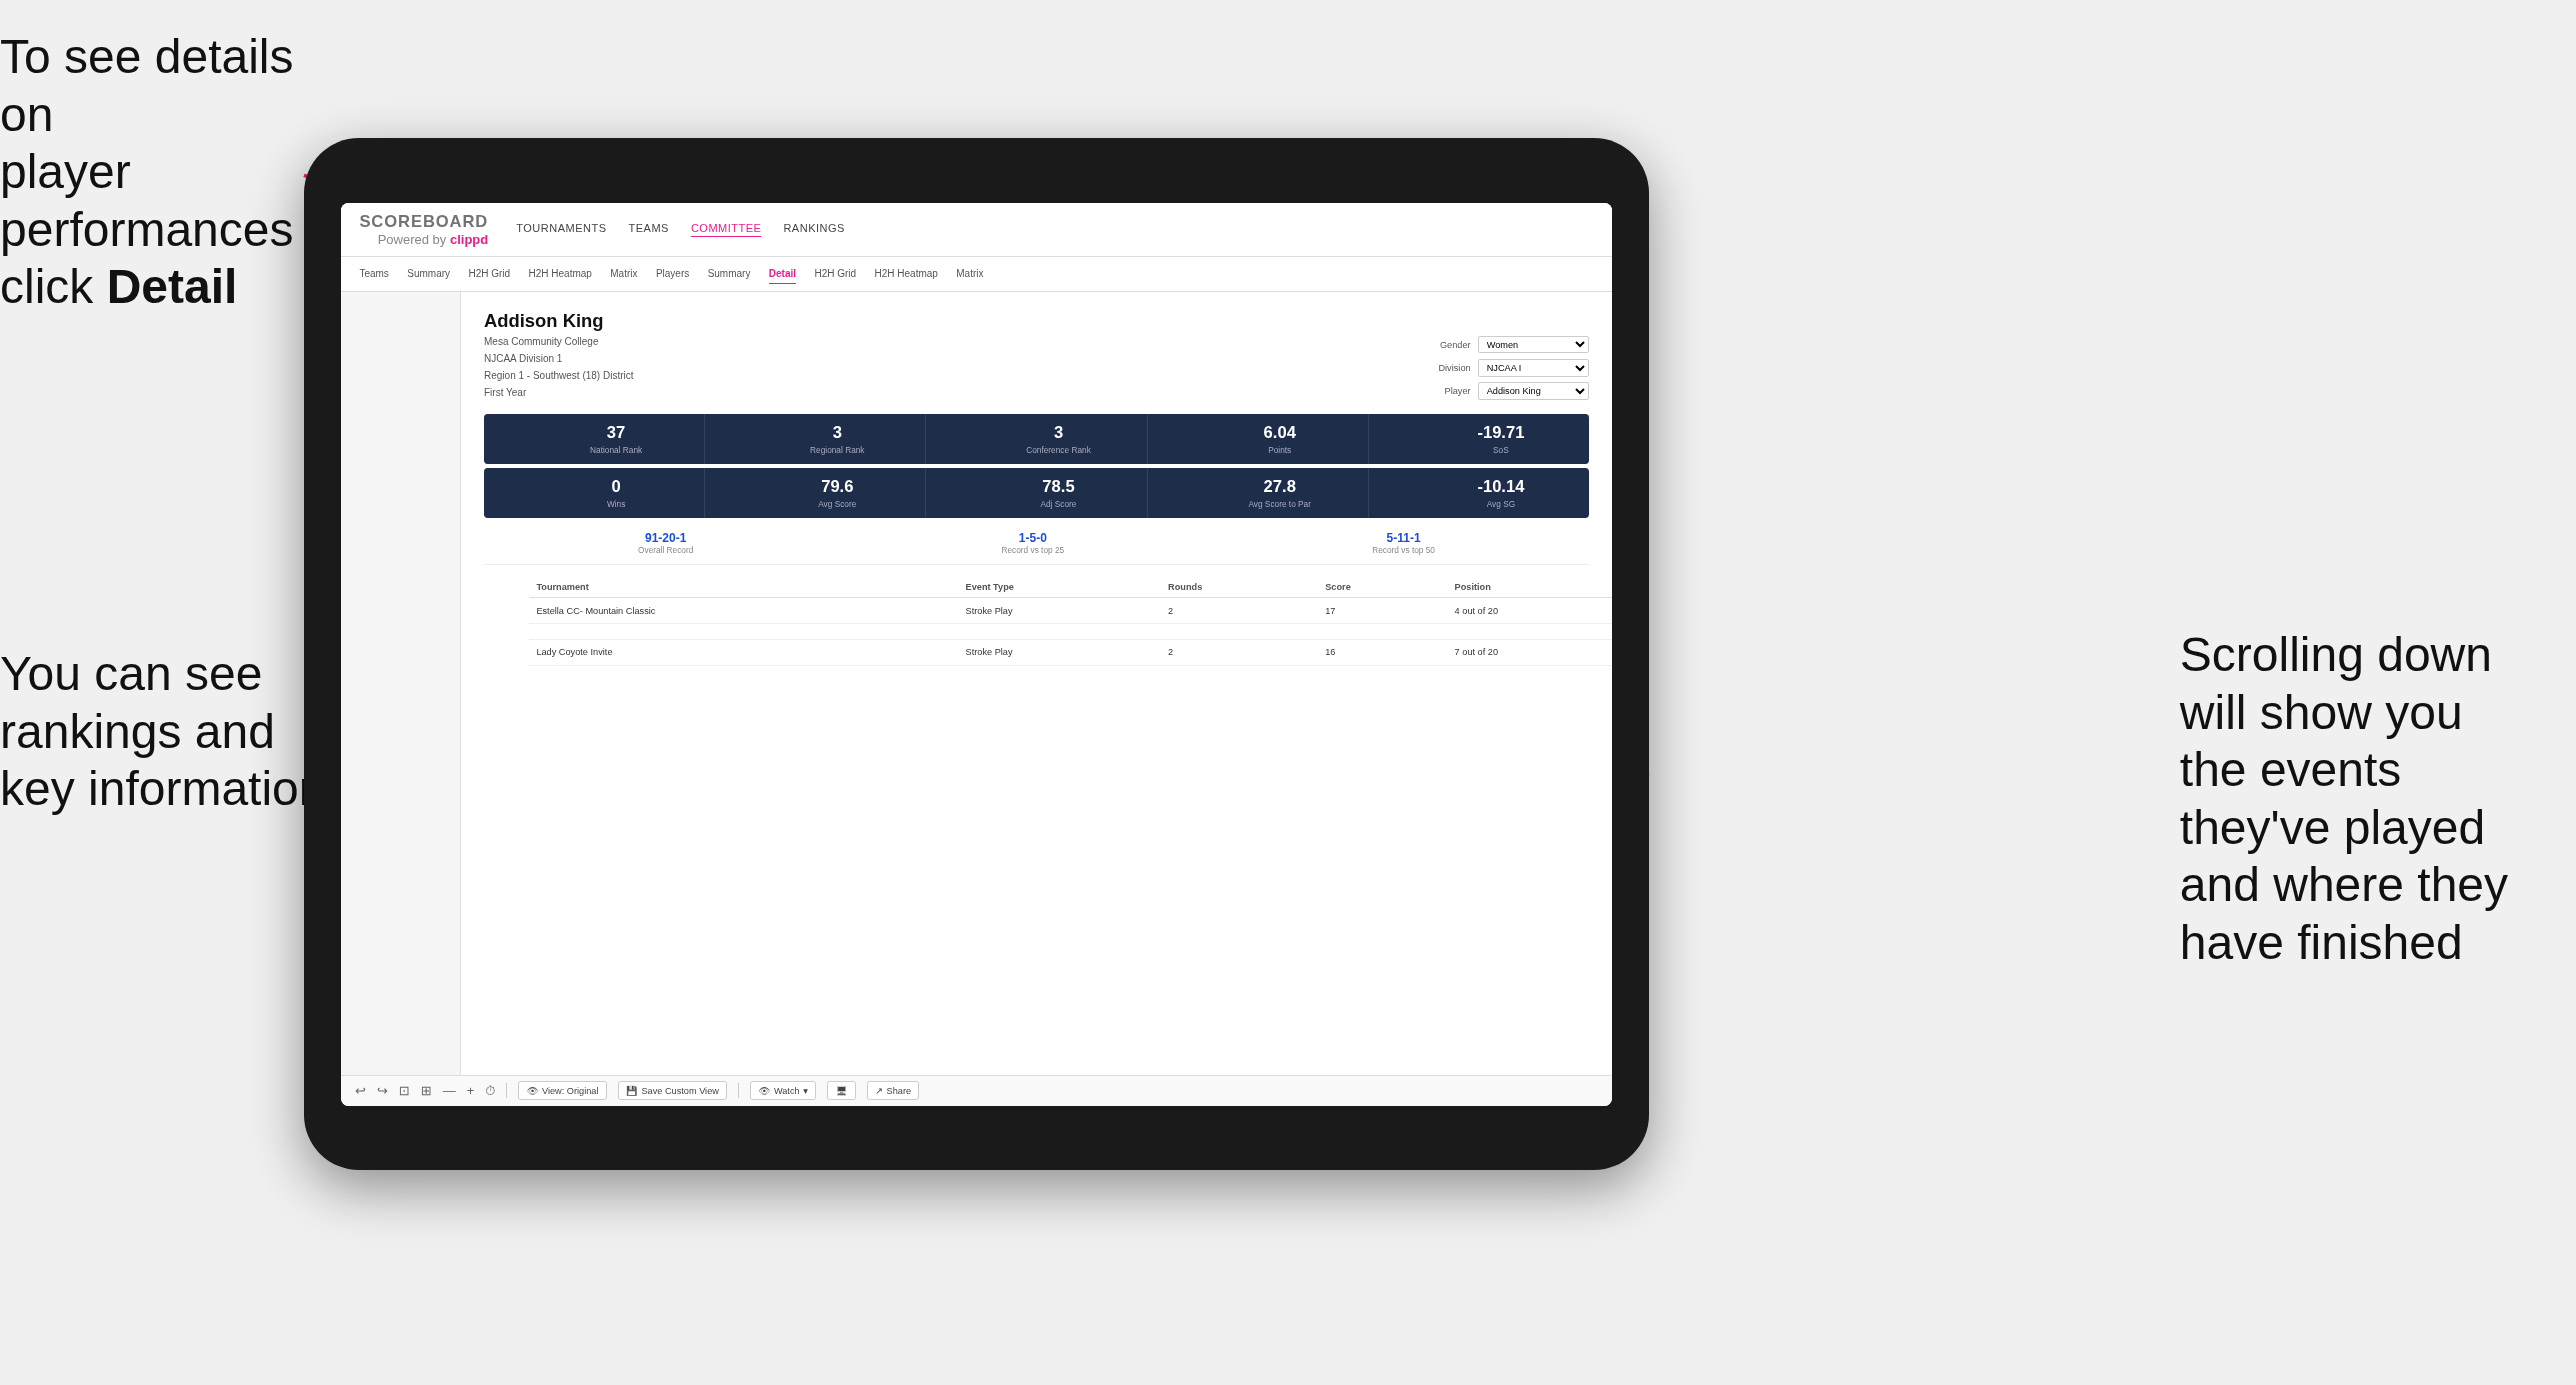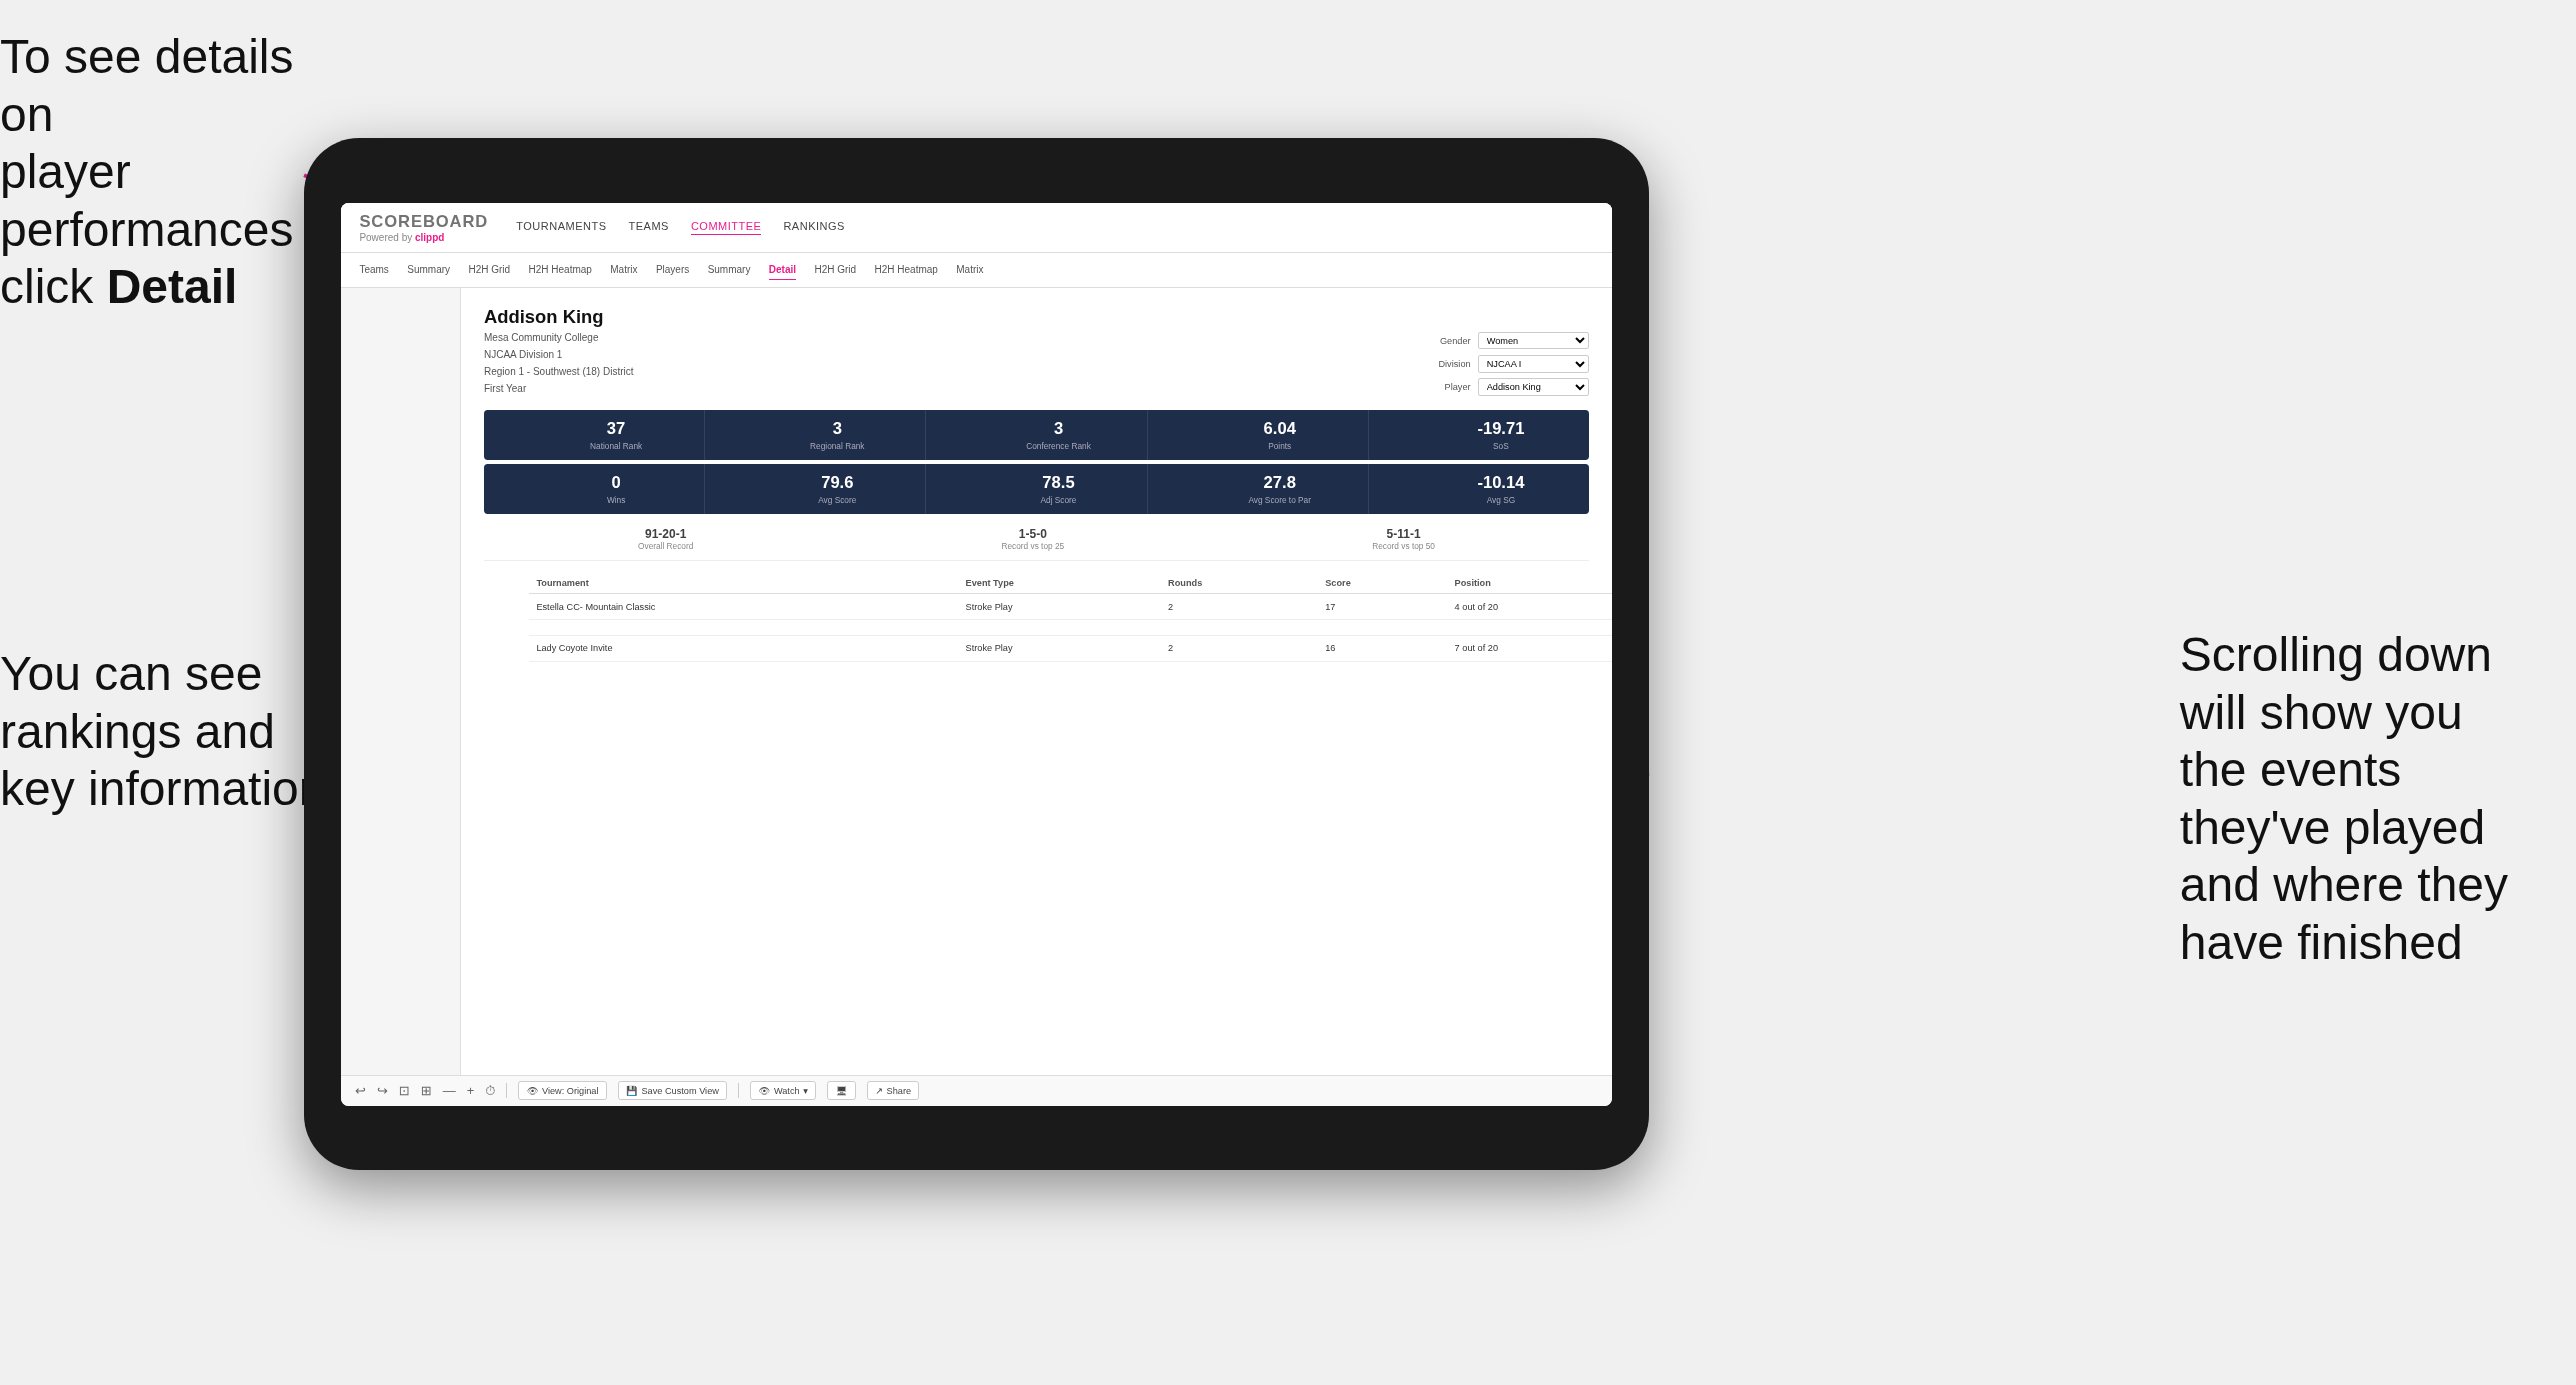--- a/index.html
+++ b/index.html
@@ -93,22 +93,23 @@
     }
 
     .logo-scoreboard {
       font-size: 16.6px;
       font-weight: 900;
       color: #737373;
       letter-spacing: 0.9px;
     }
 
     .logo-powered {
-      font-size: 10px;
+      font-size: 13px;
       color: #888;
+      text-align: right;
     }
 
     .logo-clippd {
       color: #e91e8c;
       font-weight: bold;
     }
 
     .nav-items {
       display: flex;
       gap: 22px;
@@ -270,21 +271,21 @@
       margin-bottom: 11px;
     }
 
     .record-item {
       text-align: center;
     }
 
     .record-value {
       font-size: 12px;
       font-weight: bold;
-      color: #404040;
+      color: #1d4ed8;
     }
 
     .record-label {
       font-size: 8.3px;
       color: #888;
     }
 
     
     .tournaments-table {
       width: 100%;

